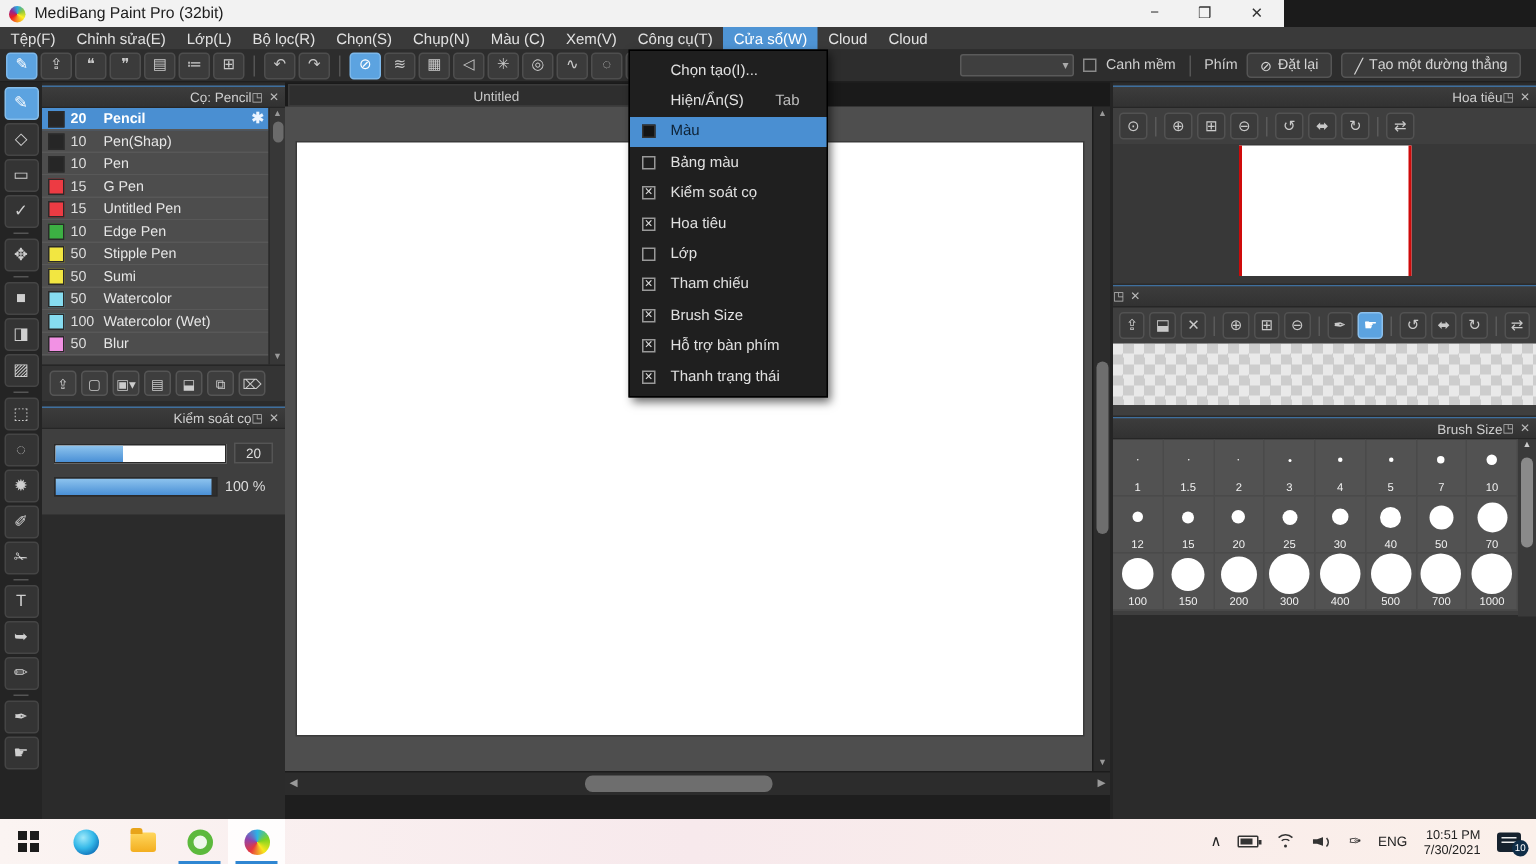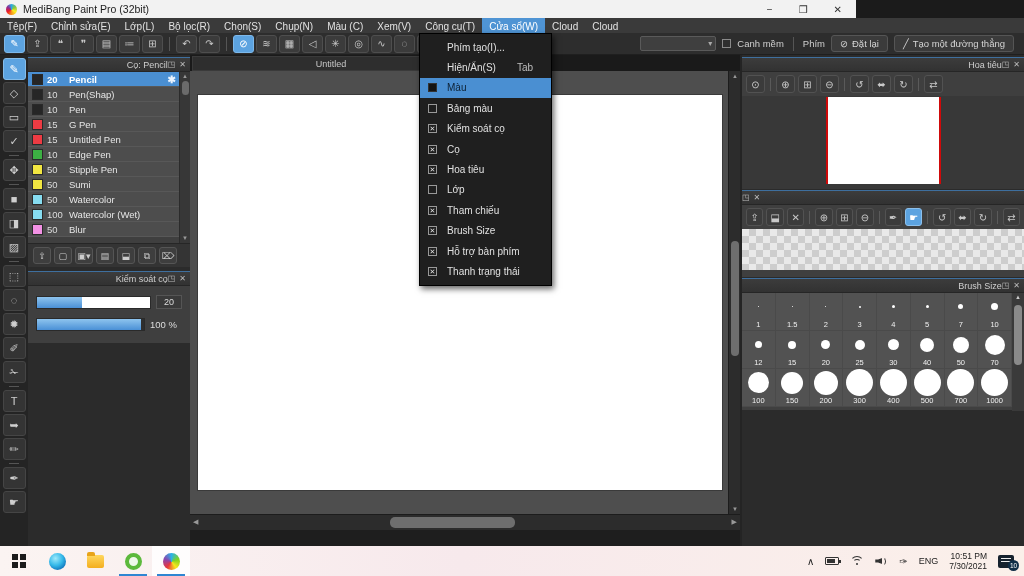--- a/index.html
+++ b/index.html
@@ -554,42 +554,38 @@
         <span style="position:absolute;top:1px;left:3px;font-size:6px;color:#ccc">▲</span>
         <div class="bs-thumb"></div>
       </div>
     </div>
   </div>
 </div>
 
 <div class="dropdown">
     <div class="dd-item">
       <span class="cb none"></span>
-      <span class="dd-label">Phím tạo(I)...</span>
+      <span class="dd-label">Chọn tạo(I)...</span>
     </div>
     <div class="dd-item">
       <span class="cb none"></span>
       <span class="dd-label">Hiện/Ẩn(S)</span>
       <span class="dd-short">Tab</span>
     </div>
     <div class="dd-item active">
       <span class="cb solid"></span>
       <span class="dd-label">Màu</span>
     </div>
     <div class="dd-item">
       <span class="cb empty"></span>
       <span class="dd-label">Bảng màu</span>
     </div>
     <div class="dd-item">
       <span class="cb x">✕</span>
       <span class="dd-label">Kiểm soát cọ</span>
-    </div>
-    <div class="dd-item">
-      <span class="cb x">✕</span>
-      <span class="dd-label">Cọ</span>
     </div>
     <div class="dd-item">
       <span class="cb x">✕</span>
       <span class="dd-label">Hoa tiêu</span>
     </div>
     <div class="dd-item">
       <span class="cb empty"></span>
       <span class="dd-label">Lớp</span>
     </div>
     <div class="dd-item">

